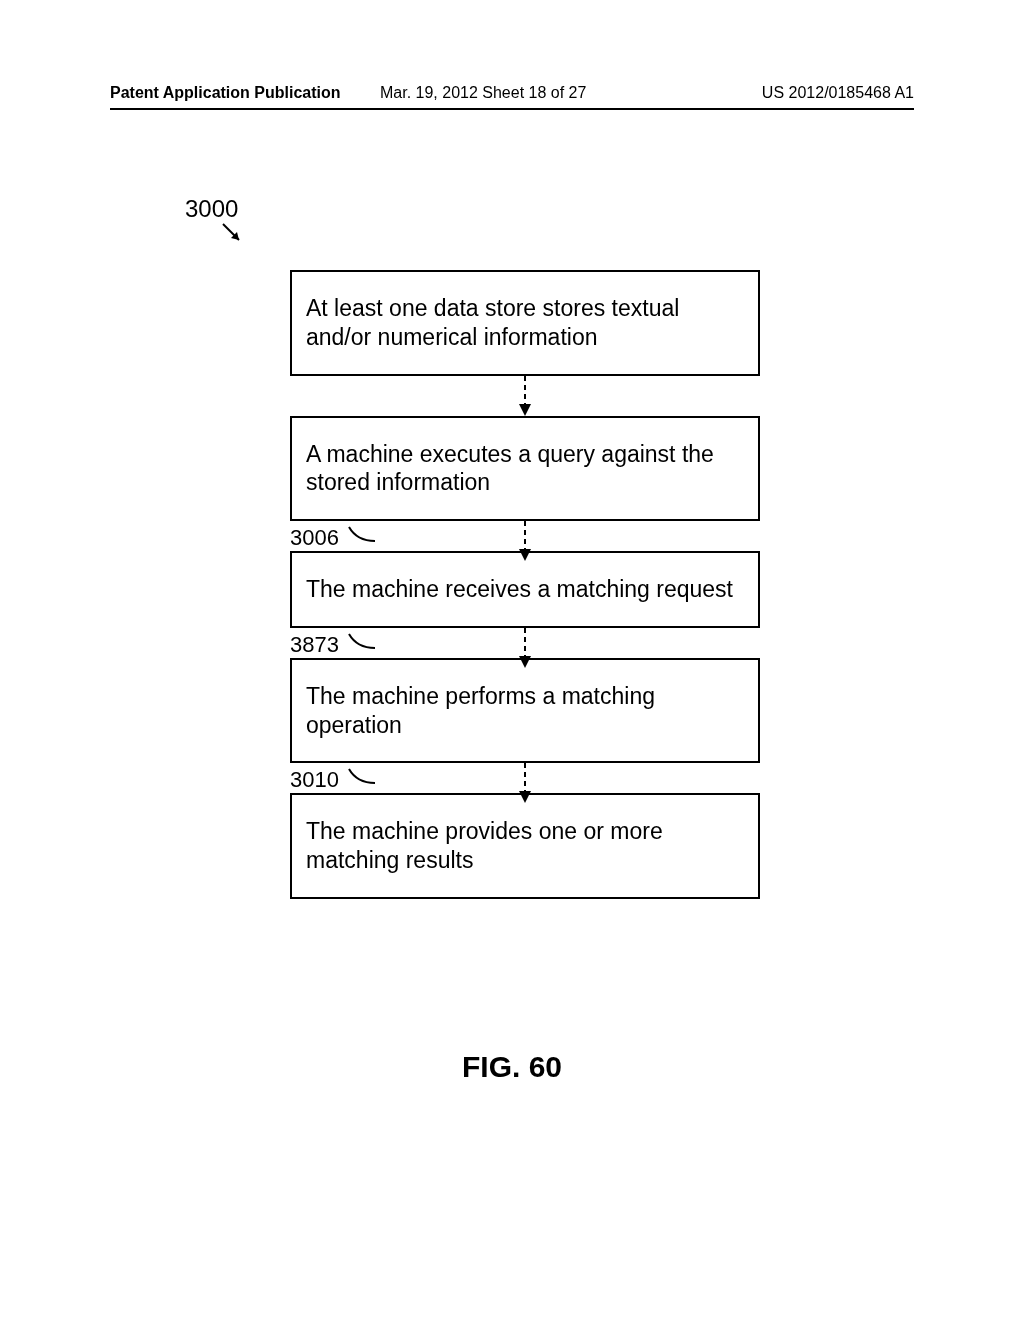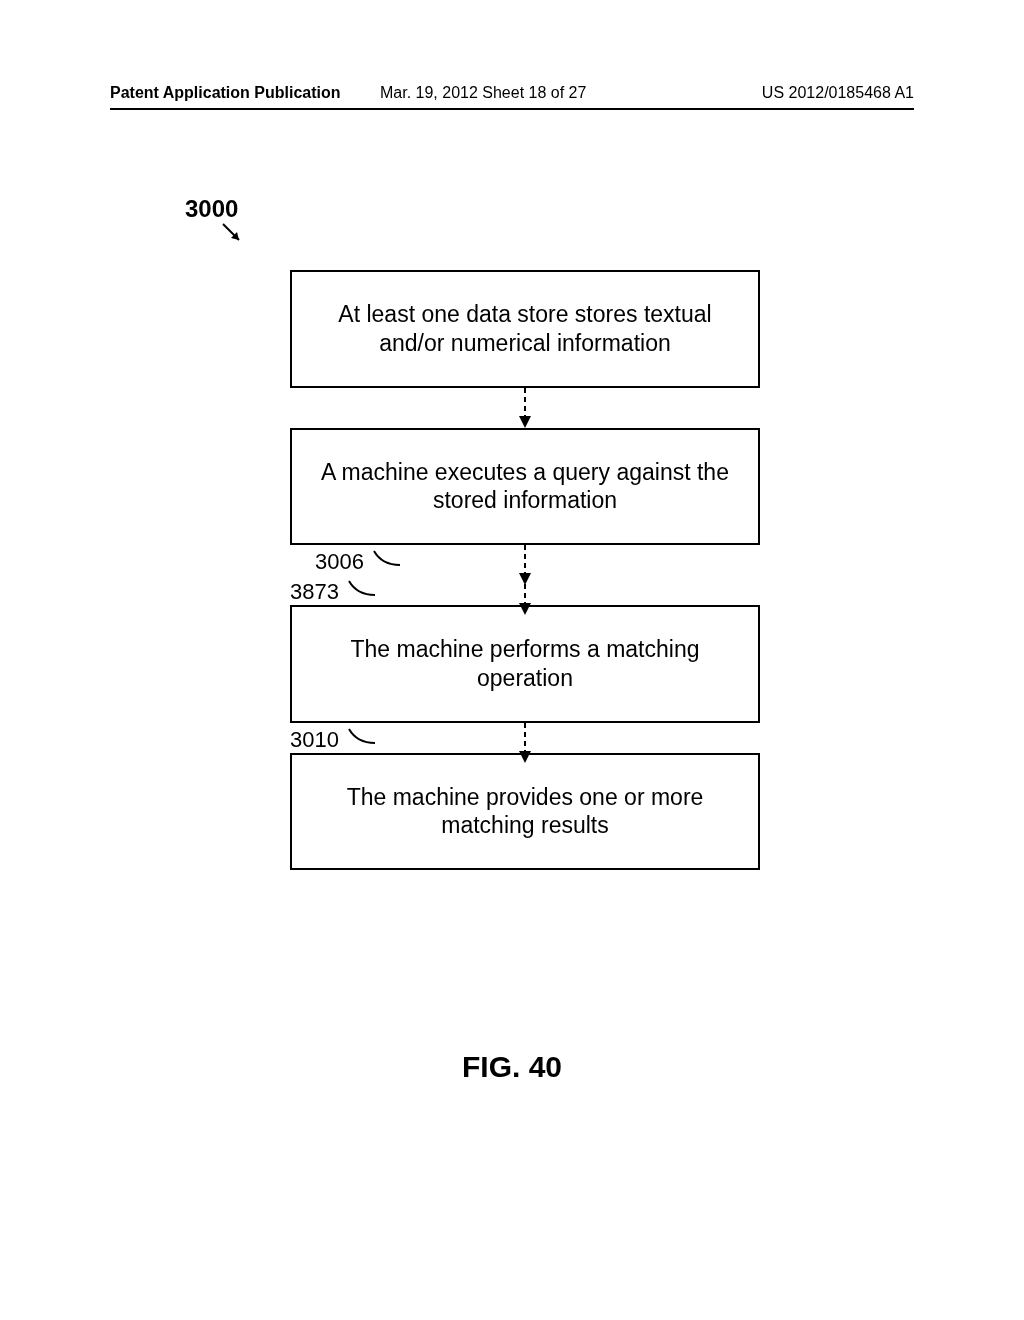--- a/index.html
+++ b/index.html
@@ -38,21 +38,20 @@
     top: 108px;
     left: 110px;
     right: 110px;
     border-top: 2px solid #000;
   }
   .fig-num {
     position: absolute;
     left: 185px;
     top: 195px;
     font-size: 24px;
-    font-weight: bold;
   }
   .fig-arrow {
     position: absolute;
     left: 221px;
     top: 222px;
     width: 24px;
     height: 24px;
   }
   .flow {
     position: absolute;
@@ -65,24 +64,23 @@
     margin-top: 2px;
     margin-bottom: 0;
   }
   .label-tail {
     display: inline-block;
     width: 44px;
     height: 24px;
   }
   .box {
     border: 2px solid #000;
-    text-align: center;
     font-size: 23px;
     line-height: 1.25;
-    padding: 28px 14px;
+    padding: 22px 14px;
     box-sizing: border-box;
     width: 470px;
   }
   .arrow-gap {
     height: 40px;
     position: relative;
   }
   .arrow-gap svg {
     position: absolute;
     left: 50%;
@@ -128,26 +126,27 @@
 
   <div class="box">A machine executes a query against the stored information</div>
 
   <div class="arrow-gap">
     <svg width="14" height="40" viewBox="0 0 14 40">
       <line x1="7" y1="0" x2="7" y2="30" stroke="#000" stroke-width="2" stroke-dasharray="5,4"></line>
       <polygon points="7,40 1,28 13,28" fill="#000"></polygon>
     </svg>
   </div>
 
-  <div class="step-label" style="margin-top:-40px;margin-left:25px;">
+  <div class="step-label" style="margin-top:-40px;">
     <span>3006</span>
     <svg class="label-tail" viewBox="0 0 44 24">
       <path d="M4 6 Q12 20 30 20" stroke="#000" stroke-width="2" fill="none"></path>
     </svg>
   </div>
+  <div class="box">The machine receives a matching request</div>
 
   <div class="arrow-gap">
     <svg width="14" height="40" viewBox="0 0 14 40">
       <line x1="7" y1="0" x2="7" y2="30" stroke="#000" stroke-width="2" stroke-dasharray="5,4"></line>
       <polygon points="7,40 1,28 13,28" fill="#000"></polygon>
     </svg>
   </div>
 
   <div class="step-label" style="margin-top:-40px;">
     <span>3873</span>
@@ -167,13 +166,13 @@
   <div class="step-label" style="margin-top:-40px;">
     <span>3010</span>
     <svg class="label-tail" viewBox="0 0 44 24">
       <path d="M4 6 Q12 20 30 20" stroke="#000" stroke-width="2" fill="none"></path>
     </svg>
   </div>
   <div class="box">The machine provides one or more matching results</div>
 
 </div>
 
-<div class="fig-caption">FIG. 40</div>
+<div class="fig-caption">FIG. 60</div>
 
 </body></html>

